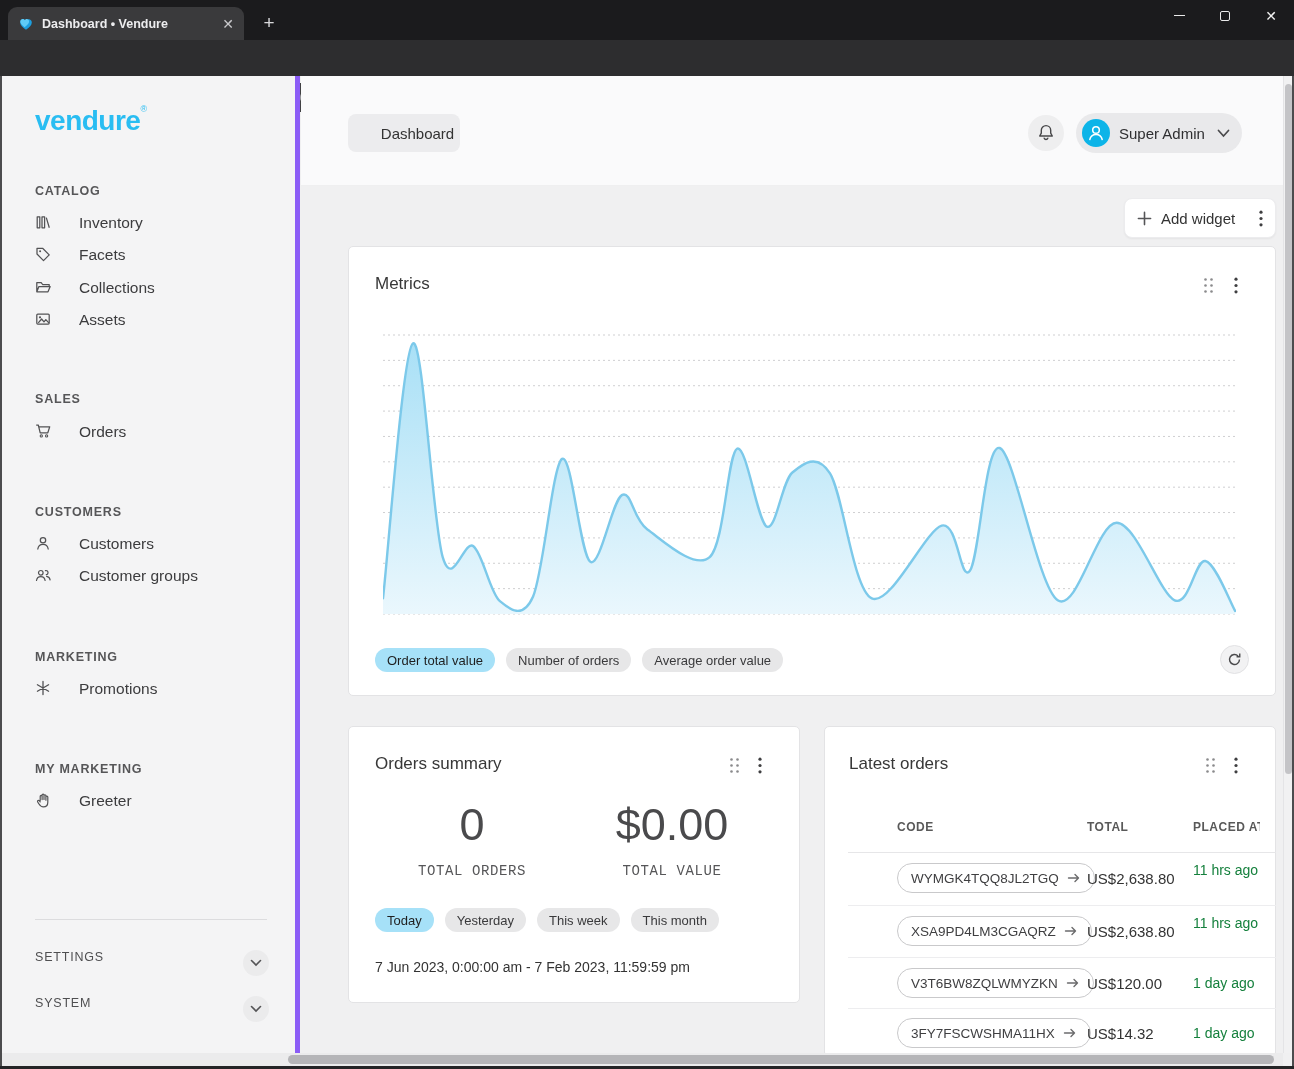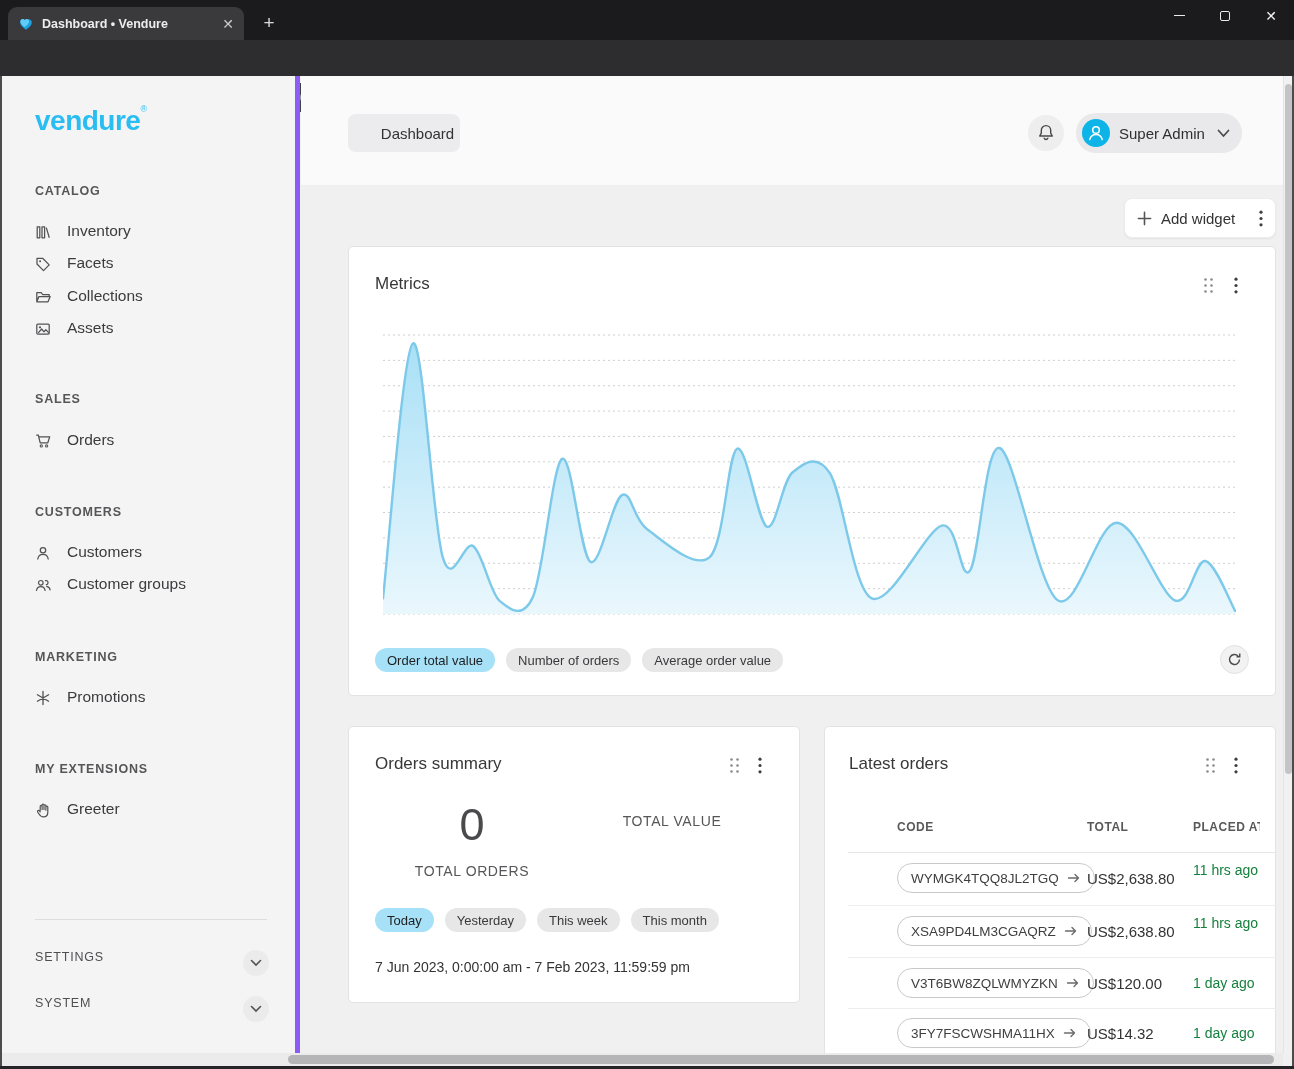--- a/index.html
+++ b/index.html
@@ -37,21 +37,21 @@
   .vscroll{position:absolute;left:1283px;top:76px;width:9px;height:977px;background:#f1f1f2;border-left:1px solid #e4e4e6;}
   .vscroll .thumb{position:absolute;left:1px;top:8px;width:7px;height:690px;background:#c4c4c7;border-radius:4px;}
   .hscroll{position:absolute;left:2px;top:1053px;width:1281px;height:13px;background:#ebebec;}
   .hscroll .thumb{position:absolute;left:286px;top:2px;width:986px;height:9px;background:#b5b5b8;border-radius:5px;}
 
   
   .sidebar{position:absolute;left:2px;top:76px;width:298px;height:990px;background:#f4f4f5;border-right:5px solid #8b5cf6;}
   .logo{position:absolute;left:33px;top:28px;font-size:28px;font-weight:700;letter-spacing:-0.5px;color:#29bdf2;}
   .logo sup{font-size:9px;font-weight:400;vertical-align:18px;}
   .section-label{position:absolute;left:33px;font-size:12.5px;letter-spacing:.8px;color:#565658;font-weight:bold;}
-  .nav-item{position:absolute;left:33px;height:26px;display:flex;align-items:flex-end;gap:16px;cursor:pointer;}
+  .nav-item{position:absolute;left:33px;height:26px;display:flex;align-items:flex-start;gap:28px;cursor:pointer;}
   .nav-item span{font-size:15.5px;color:#3c3c3e;}
   .nav-icon{flex:0 0 16px;}
   .side-divider{position:absolute;left:33px;top:843px;width:232px;height:1px;background:#dcdcde;}
   .collapse-row{position:absolute;left:33px;width:234px;height:32px;display:flex;justify-content:space-between;}
   .collapse-row .clabel{font-size:12.5px;letter-spacing:.8px;color:#4f4f51;}
   .chev-btn{width:26px;height:26px;border-radius:50%;background:#ebebec;display:flex;align-items:center;justify-content:center;}
 
   
   .main-header{position:absolute;left:301px;top:76px;width:982px;height:110px;background:#fafafb;border-bottom:1px solid #efeff0;}
   .page-pill{position:absolute;left:348px;top:114px;width:112px;height:38px;background:#ececee;border-radius:8px;display:flex;align-items:center;justify-content:center;font-size:15px;color:#333;padding-left:27px;}
@@ -72,21 +72,21 @@
   #metrics-chart{position:absolute;left:383px;top:332px;width:853px;height:284px;}
   .chip-row{position:absolute;display:flex;gap:11px;}
   .chip{height:24px;border-radius:12px;background:#e7e7e8;color:#3a3a3c;font-size:13px;display:flex;align-items:center;padding:0 12px;white-space:nowrap;}
   .chip.active{background:#a6e1f8;color:#1f1f1f;}
   .refresh-btn{position:absolute;left:1220px;top:645px;width:29px;height:29px;border-radius:50%;background:#f2f2f3;border:1px solid #e2e2e4;display:flex;align-items:center;justify-content:center;}
 
   .orders-card{left:348px;top:726px;width:452px;height:277px;}
   .stats-row{position:absolute;left:387px;top:800px;width:370px;display:flex;}
   .stat{width:170px;text-align:center;}
   .stat .big{font-size:45px;color:#4a4a4c;line-height:50px;}
-  .stat .lbl{margin-top:13px;font-size:14px;letter-spacing:.6px;color:#565658;}
+  .stat .lbl{margin-top:13px;font-size:14px;letter-spacing:.6px;color:#565658;font-family:Liberation Mono, monospace;}
   .date-range{position:absolute;left:375px;top:959px;font-size:14px;color:#333;}
 
   .latest-card{left:824px;top:726px;width:452px;height:331px;overflow:hidden;}
   .th{position:absolute;font-size:12px;font-weight:700;letter-spacing:.5px;color:#595959;white-space:nowrap;overflow:hidden;}
   .tline{position:absolute;height:1px;background:#e6e6e8;left:848px;width:428px;}
   .code-chip{position:absolute;left:897px;height:30px;border:1px solid #c9c9cb;border-radius:15px;display:inline-flex;align-items:center;gap:8px;padding:0 13px;font-size:13.5px;color:#3f3f41;white-space:nowrap;background:#fff;}
   .cell-total{position:absolute;left:1087px;font-size:15px;color:#333;white-space:nowrap;}
   .cell-placed{position:absolute;left:1193px;width:68px;font-size:14px;color:#15803d;line-height:17px;overflow:hidden;}
   .cell-placed.nowrap{white-space:nowrap;}
 </style>
@@ -213,21 +213,21 @@
     </div>
 
     <div class="section-label" style="top:574px">MARKETING</div>
     <div class="nav-item" style="top:604px">
       <svg class="nav-icon" width="16" height="16" viewBox="0 0 16 16">
           <path d="M8 1.5v13M2.4 4.8l11.2 6.4M2.4 11.2l11.2-6.4" fill="none" stroke="#525254" stroke-width="1.3" stroke-linecap="round"></path>
         </svg>
       <span>Promotions</span>
     </div>
 
-    <div class="section-label" style="top:686px">MY EXTENSIONS</div>
+    <div class="section-label" style="top:686px">MY MARKETING</div>
     <div class="nav-item" style="top:716px">
       <svg class="nav-icon" width="16" height="16" viewBox="0 0 16 16">
           <path d="M5.2 8.6V4.4a.95.95 0 0 1 1.9 0v3.2M7.1 7.6V3.1a.95.95 0 0 1 1.9 0v4.3M9 7.4V3.7a.95.95 0 0 1 1.9 0v4M10.9 8.2V5a.95.95 0 0 1 1.9 0v5.3c0 2.9-1.9 4.6-4.4 4.6-2.2 0-3.3-1-4.6-3.1L2.7 10c-.3-.5-.2-1.1.3-1.4.5-.3 1.1-.2 1.5.3l.7 1" fill="none" stroke="#525254" stroke-width="1.2" stroke-linecap="round" stroke-linejoin="round"></path>
         </svg>
       <span>Greeter</span>
     </div>
 
     <div class="side-divider"></div>
 
     <div class="collapse-row" style="top:874px">
@@ -353,20 +353,21 @@
       <circle cx="2" cy="8.5" r="1.6" fill="#3f3f41"></circle>
       <circle cx="2" cy="14.8" r="1.6" fill="#3f3f41"></circle>
     </svg>
 
   <div class="stats-row">
     <div class="stat">
       <div class="big">0</div>
       <div class="lbl">TOTAL ORDERS</div>
     </div>
     <div class="stat" style="margin-left:30px">
+      <div class="big">$0.00</div>
       <div class="lbl">TOTAL VALUE</div>
     </div>
   </div>
 
   <div class="chip-row" style="left:375px;top:908px">
     <span class="chip active">Today</span>
     <span class="chip">Yesterday</span>
     <span class="chip">This week</span>
     <span class="chip">This month</span>
   </div>

